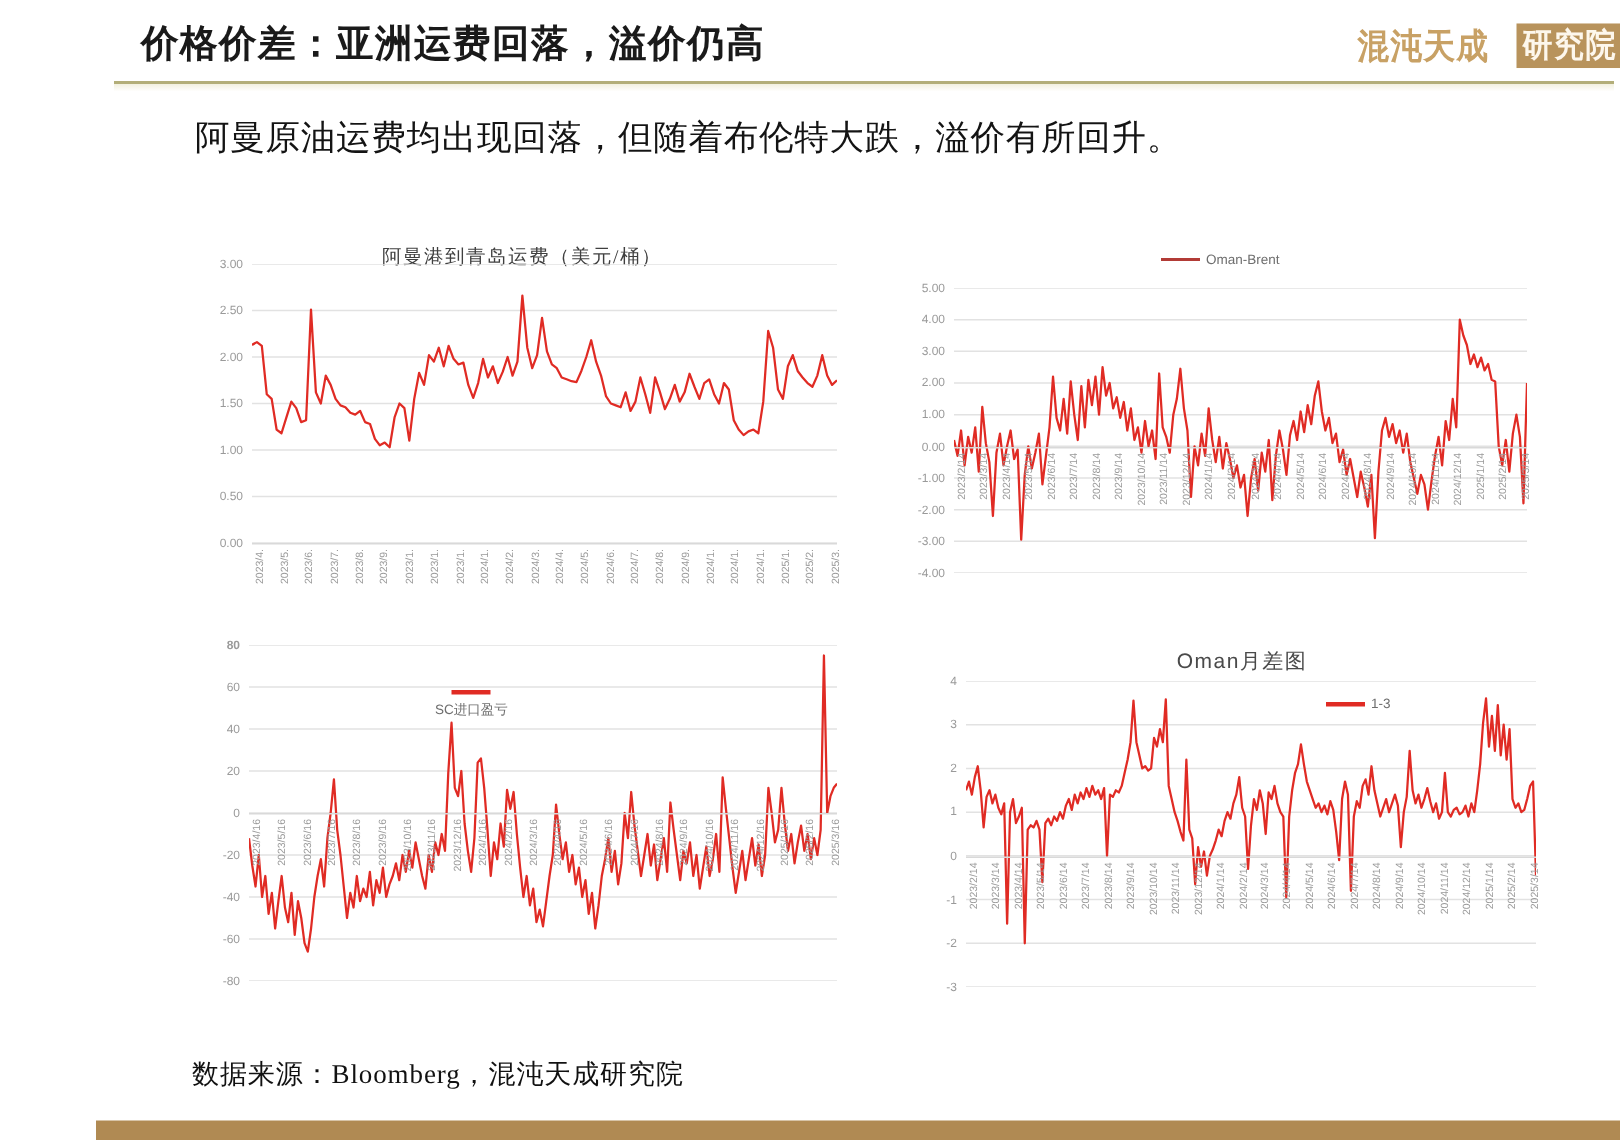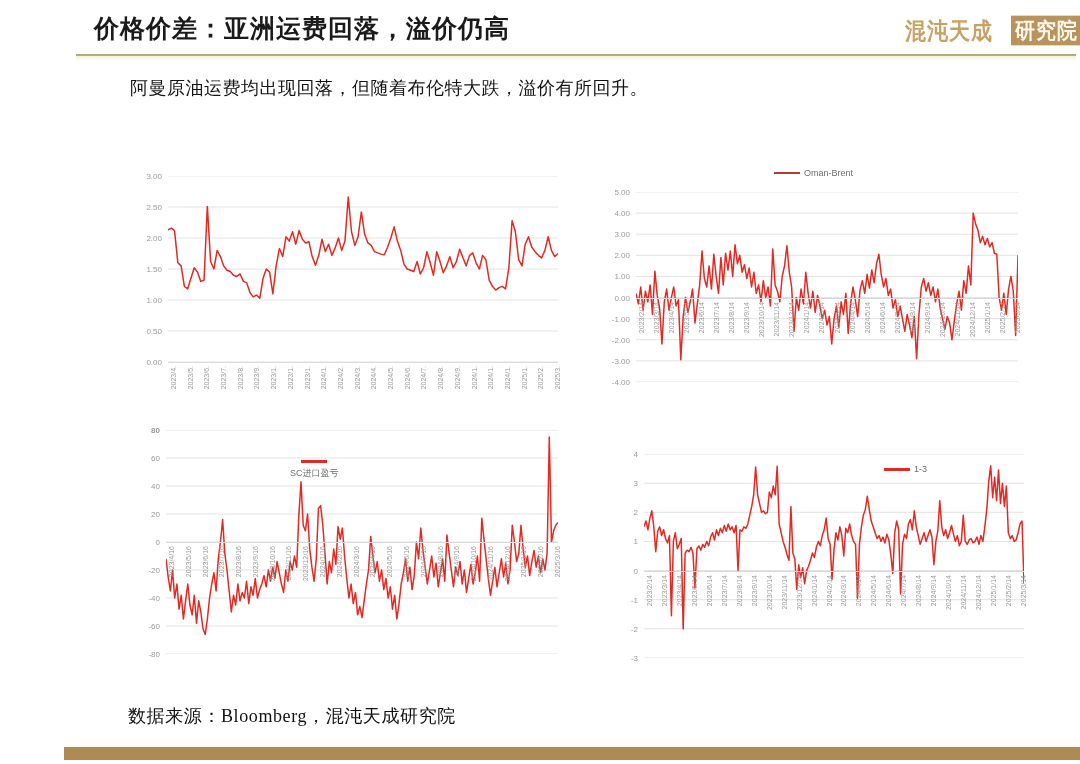--- a/index.html
+++ b/index.html
@@ -41,21 +41,21 @@
     background:#b8935c;color:#fdf7ec;
     font-family:"DejaVu Serif",serif;
     font-size:20px;font-weight:700;letter-spacing:1px;
     padding:3px 4px 4px 4px;line-height:1;
     transform:scaleY(1.1);
   }
 
   
   .lead{
     position:absolute;left:94px;top:76px;
-    font-size:18px;color:#141414;letter-spacing:.5px;
+    font-size:23px;color:#141414;letter-spacing:.5px;
     font-family:"Liberation Serif","DejaVu Serif",serif;
   }
 
   
   .chart{position:absolute;box-sizing:border-box;background:#fff;}
   #chart-freight{left:86px;top:158px;width:452px;height:240px;}
   #chart-omanbrent{left:548px;top:166px;width:486px;height:232px;}
   #chart-scimport{left:86px;top:424px;width:452px;height:262px;}
   #chart-omanspread{left:566px;top:428px;width:452px;height:262px;}
 
@@ -115,20 +115,21 @@
     <div class="header-rule-soft"></div>
     <div class="logo">
       <span class="logo-seal">混沌天成</span>
       <span class="logo-box">研究院</span>
     </div>
   </div>
 
   <div class="lead">阿曼原油运费均出现回落，但随着布伦特大跌，溢价有所回升。</div>
 
   <div class="chart" id="chart-freight">
+    <div class="ct-title">阿曼港到青岛运费（美元/桶）</div>
     <div class="plot" style="left: 46px; top: 18px; width: 390px; height: 186px;">
         <svg width="390" height="186">
           <line x1="0" x2="390" y1="186" y2="186" stroke="#e2e2e2" stroke-width="1"></line>
           <line x1="0" x2="390" y1="155" y2="155" stroke="#e2e2e2" stroke-width="1"></line>
           <line x1="0" x2="390" y1="124" y2="124" stroke="#e2e2e2" stroke-width="1"></line>
           <line x1="0" x2="390" y1="93" y2="93" stroke="#e2e2e2" stroke-width="1"></line>
           <line x1="0" x2="390" y1="62" y2="62" stroke="#e2e2e2" stroke-width="1"></line>
           <line x1="0" x2="390" y1="31" y2="31" stroke="#e2e2e2" stroke-width="1"></line>
           <line x1="0" x2="390" y1="0" y2="0" stroke="#e2e2e2" stroke-width="1"></line>
           <polyline points="0.00,53.94 3.28,52.08 6.55,54.56 9.83,86.80 13.11,89.90 16.39,110.36 19.66,112.84 22.94,102.30 26.22,91.76 29.50,96.10 32.77,105.40 36.05,104.16 39.33,30.38 42.61,85.56 45.88,93.00 49.16,74.40 52.44,80.60 55.71,89.90 58.99,94.24 62.27,95.48 65.55,99.20 68.82,100.44 72.10,97.96 75.38,105.40 78.66,106.64 81.93,116.56 85.21,120.90 88.49,119.04 91.76,122.14 95.04,102.30 98.32,93.00 101.60,96.10 104.87,117.80 108.15,89.90 111.43,72.54 114.71,80.60 117.98,60.76 121.26,65.10 124.54,55.80 127.82,68.20 131.09,54.56 134.37,63.24 137.65,66.96 140.92,65.72 144.20,80.60 147.48,89.28 150.76,79.36 154.03,63.24 157.31,75.64 160.59,68.20 163.87,79.36 167.14,71.92 170.42,62.00 173.70,74.40 176.97,65.10 180.25,21.08 183.53,55.80 186.81,69.44 190.08,60.76 193.36,35.96 196.64,58.28 199.92,66.96 203.19,69.44 206.47,75.64 209.75,76.88 213.03,78.12 216.30,78.74 219.58,71.30 222.86,62.00 226.13,50.84 229.41,65.10 232.69,74.40 235.97,88.04 239.24,93.00 242.52,94.24 245.80,95.48 249.08,85.56 252.35,97.96 255.63,91.76 258.91,75.64 262.18,86.80 265.46,99.20 268.74,75.64 272.02,85.56 275.29,96.72 278.57,89.90 281.85,80.60 285.13,91.76 288.40,85.56 291.68,73.16 294.96,81.84 298.24,89.90 301.51,79.36 304.79,76.88 308.07,86.80 311.34,93.00 314.62,79.36 317.90,83.70 321.18,104.16 324.45,110.36 327.73,114.08 331.01,111.60 334.29,110.36 337.56,112.84 340.84,91.76 344.12,44.64 347.39,55.80 350.67,83.70 353.95,89.90 357.23,68.20 360.50,60.76 363.78,71.30 367.06,75.64 370.34,79.36 373.61,81.84 376.89,74.40 380.17,60.76 383.45,74.40 386.72,80.60 390.00,77.50" fill="none" stroke="#e02b24" stroke-width="1.5" stroke-linejoin="round"></polyline>
@@ -276,20 +277,21 @@
         <div class="xtick" style="left: 320.87px; top: 116px;">2024/11/16</div>
         <div class="xtick" style="left: 337.652px; top: 116px;">2024/12/16</div>
         <div class="xtick" style="left: 354.435px; top: 116px;">2025/1/16</div>
         <div class="xtick" style="left: 371.217px; top: 116px;">2025/2/16</div>
         <div class="xtick" style="left: 388px; top: 116px;">2025/3/16</div>
         <div style="position: absolute; left: 0px; width: 392px; height: 1px; background: rgb(217, 217, 217); top: 112px;"></div>
       </div>
   </div>
 
   <div class="chart" id="chart-omanspread">
+    <div class="ct-title sans">Oman月差图</div>
     <div class="legend" style="left:282px;top:36px;">
       <span class="legend-line bright"></span>
       <span class="legend-label">1-3</span>
     </div>
     <div class="plot" style="left: 42px; top: 26px; width: 380px; height: 204px;">
         <svg width="380" height="204">
           <line x1="0" x2="380" y1="204" y2="204" stroke="#e2e2e2" stroke-width="1"></line>
           <line x1="0" x2="380" y1="174.85714285714286" y2="174.85714285714286" stroke="#e2e2e2" stroke-width="1"></line>
           <line x1="0" x2="380" y1="145.71428571428572" y2="145.71428571428572" stroke="#e2e2e2" stroke-width="1"></line>
           <line x1="0" x2="380" y1="116.57142857142857" y2="116.57142857142857" stroke="#e2e2e2" stroke-width="1"></line>

